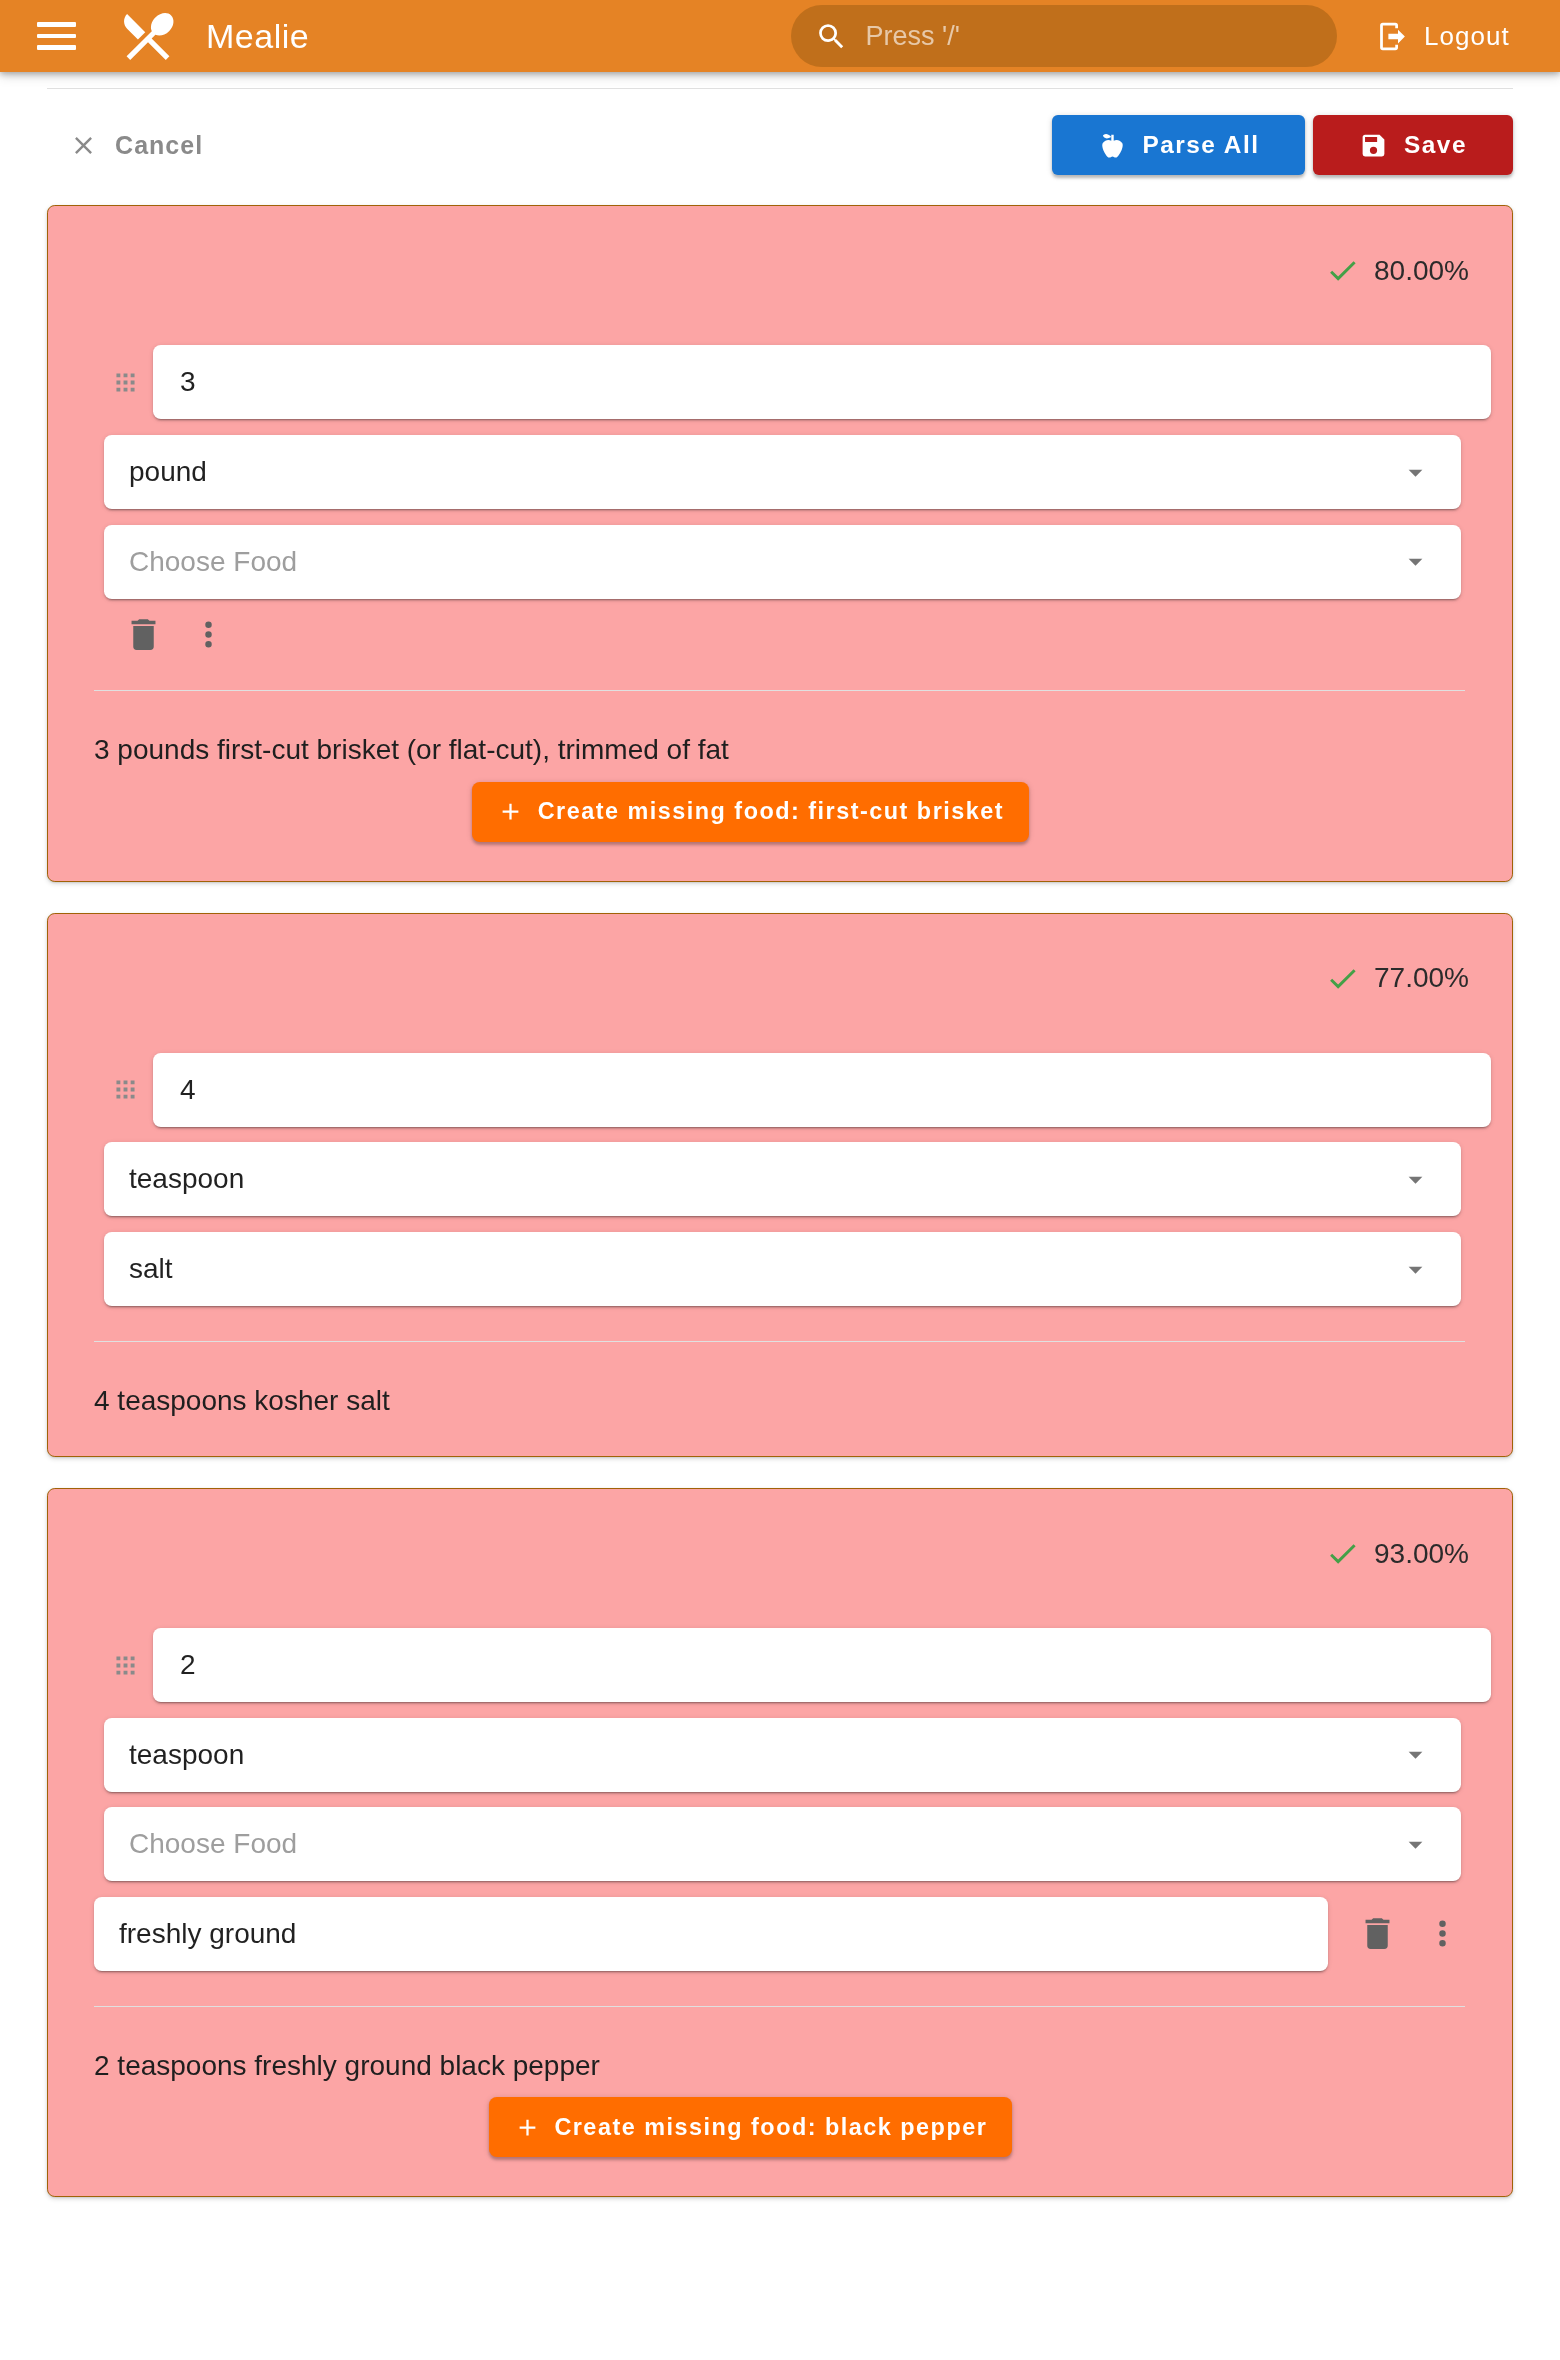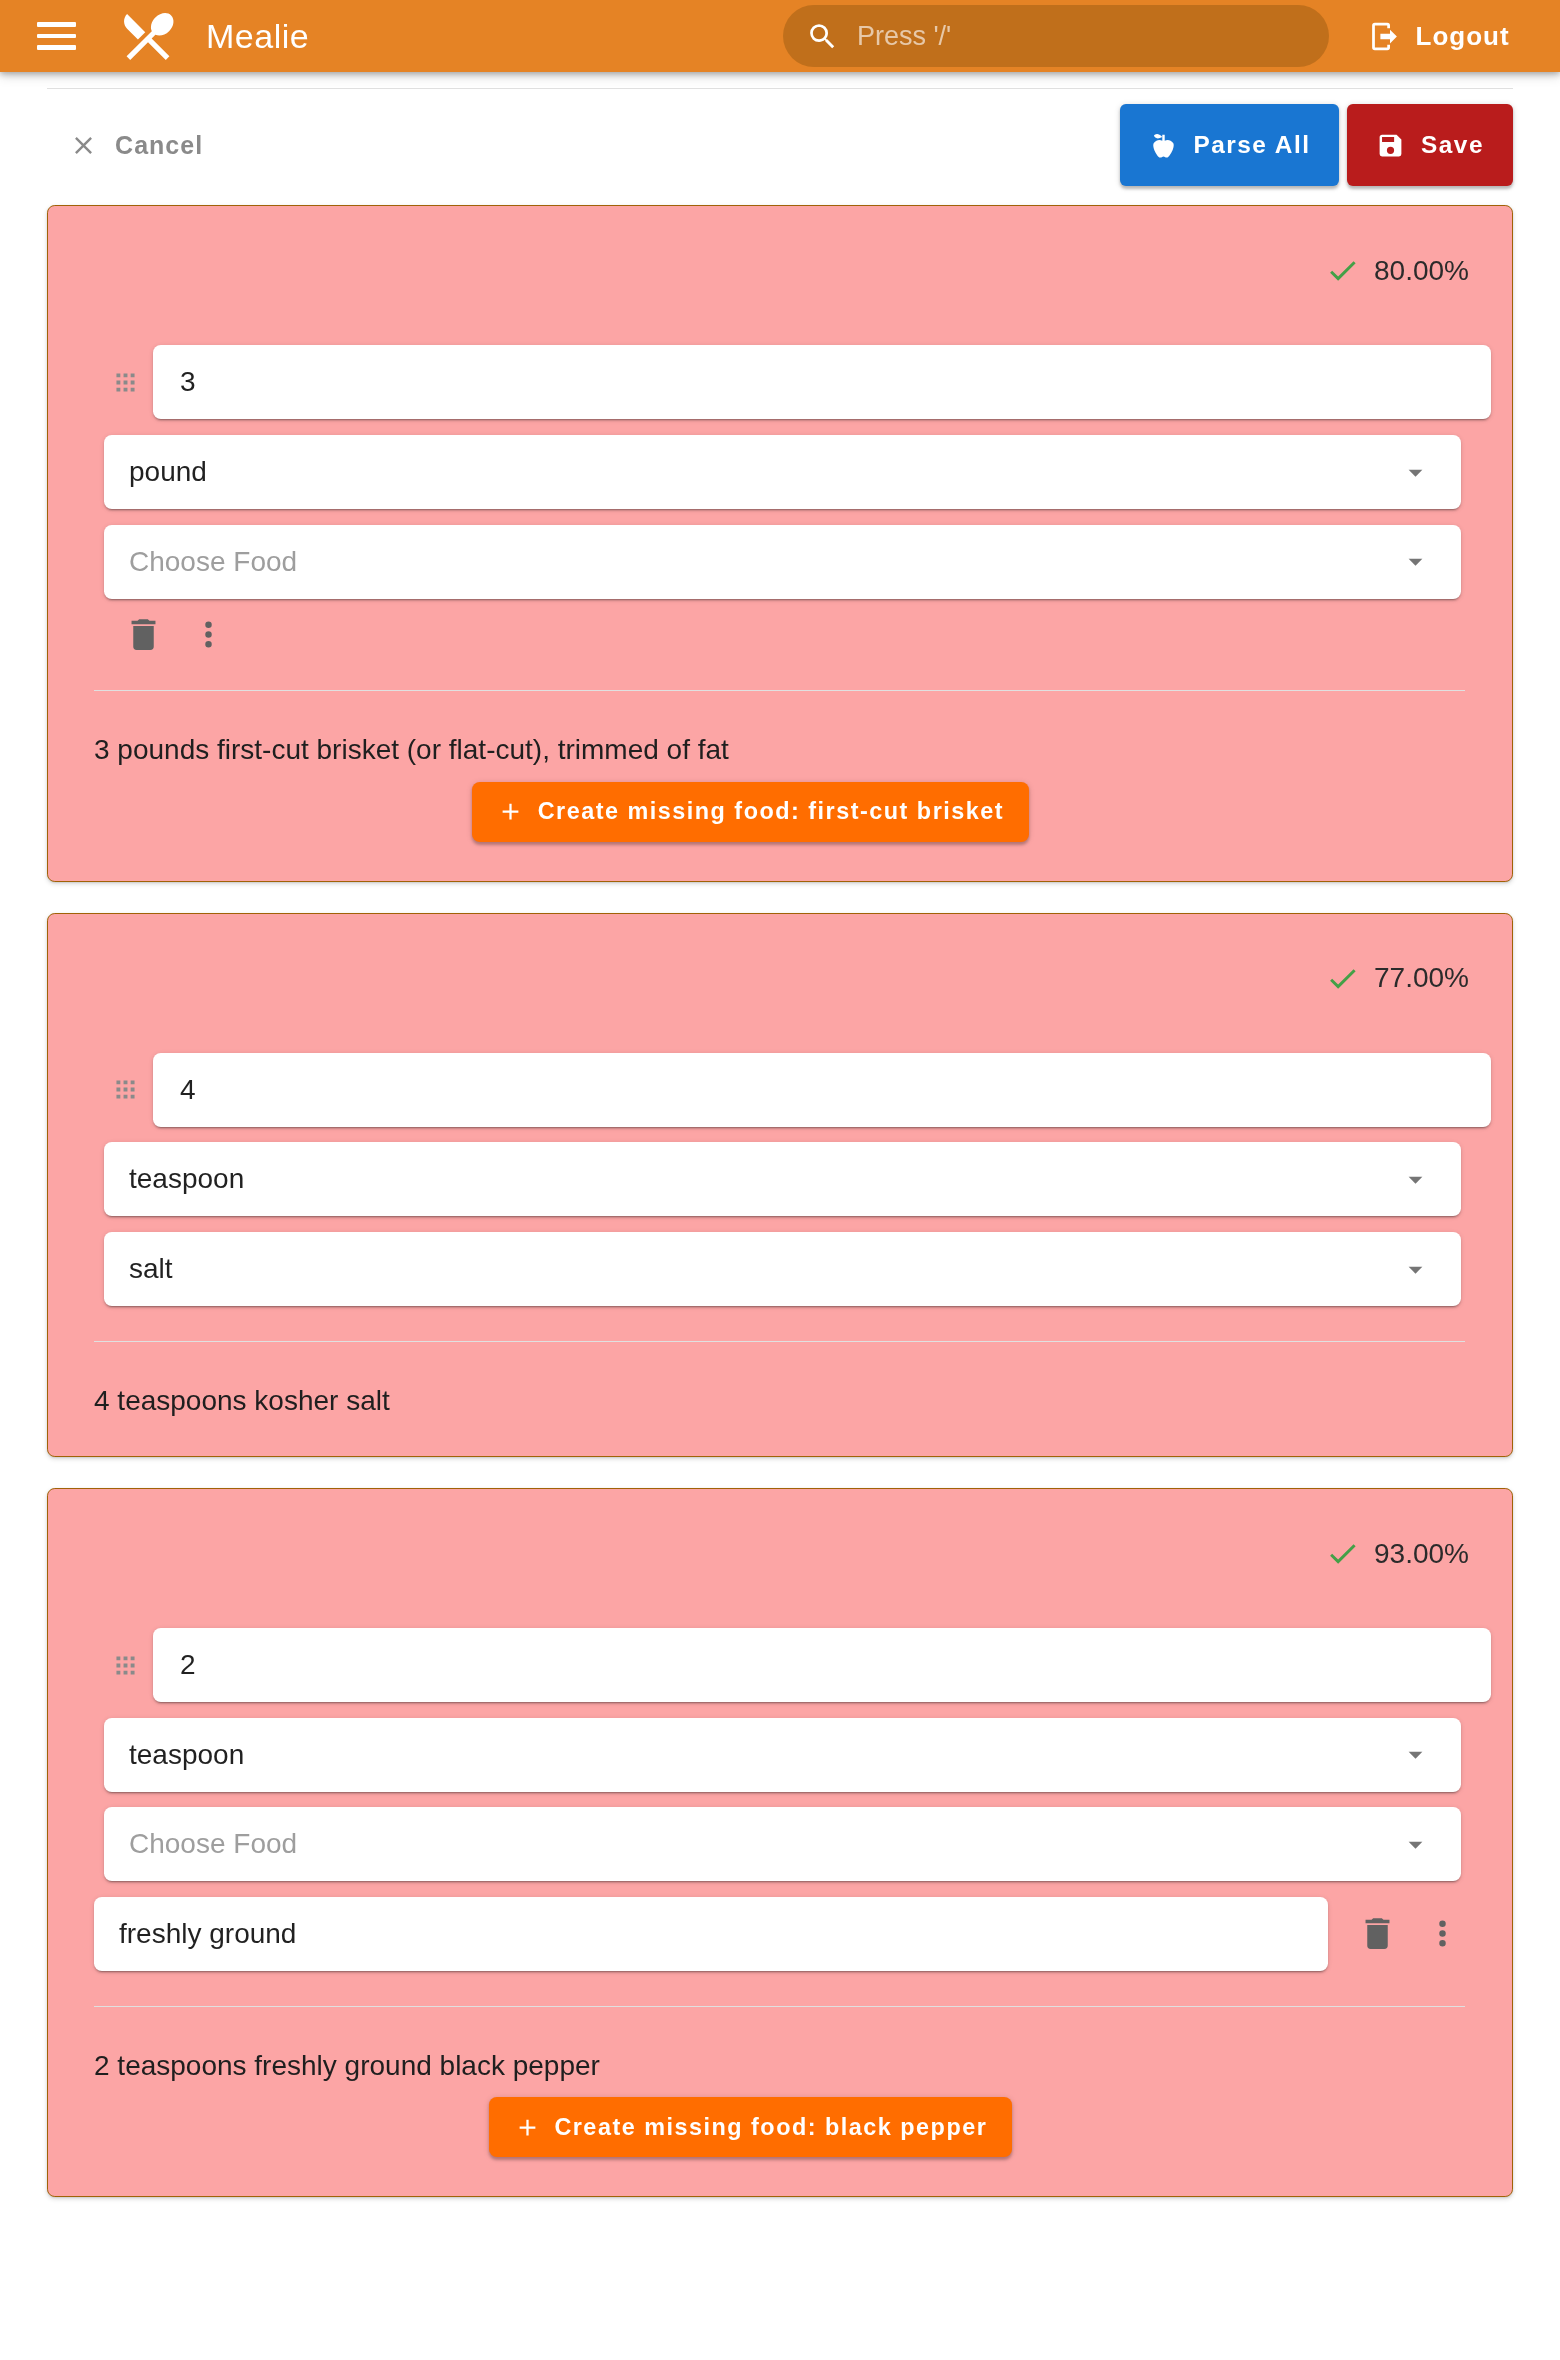--- a/index.html
+++ b/index.html
@@ -15,33 +15,33 @@
   .hamburger span { display: block; height: 4.9px; background: #fff; border-radius: 1px; }
   .logo { width: 62px; height: 62px; margin-left: 41px; flex: none; }
   .app-title { color: #fff; font-size: 34px; font-weight: 400; margin-left: 27px; letter-spacing: 0.5px; }
   .search-pill { margin-left: auto; width: 546px; height: 62px; border-radius: 31px;
     background: #C06F1B; display: flex; align-items: center; padding: 0 23.4px; }
   .search-pill svg { width: 33px; height: 33px; flex: none; }
   .search-placeholder { margin-left: 17.6px; font-size: 27px; color: rgba(255,255,255,.62); }
   .logout { display: flex; align-items: center; gap: 14.6px; margin-left: 39px; margin-right: 27px;
     background: none; border: none; cursor: pointer; }
   .logout svg { width: 33px; height: 33px; }
-  .logout-label { color: #fff; font-size: 26px; font-weight: 700; letter-spacing: 1px; }
+  .logout-label { color: #fff; font-size: 26px; font-weight: 400; letter-spacing: 1px; }
 
   
   .page { padding: 0 47px; }
   .top-divider { height: 1px; background: #E0E0E0; margin-top: 15.6px; }
 
   .toolbar { display: flex; align-items: center; margin: 19.5px 0 23.4px 0; height: 74px; }
   .cancel { display: flex; align-items: center; gap: 17.6px; background: none; border: none;
     cursor: pointer; margin-left: 21.5px; }
   .cancel svg { width: 29px; height: 29px; }
   .cancel-label { color: #8a8a8a; font-size: 25px; font-weight: 700; letter-spacing: 1px; }
-  .btn { display: flex; align-items: center; gap: 15.6px; height: 82px; border: none; cursor: pointer;
-    border-radius: 5.9px; padding: 0 29px; color: #fff; font-family: inherit;
+  .btn { display: flex; align-items: center; gap: 15.6px; height: 60px; border: none; cursor: pointer;
+    border-radius: 5.9px; padding: 0 46px; color: #fff; font-family: inherit;
     font-size: 24.4px; font-weight: 700; letter-spacing: 1.5px;
     box-shadow: 0 2.9px 2.9px rgba(0,0,0,.22), 0 1px 5.9px rgba(0,0,0,.14); }
   .btn svg { width: 29px; height: 29px; }
   .btn-parse { margin-left: auto; background: #1976D2; }
   .btn-save { margin-left: 8px; background: #b91c1c; }
 
   
   .card { background: #fca5a5; border: 1px solid #a16207; border-radius: 7.8px;
     box-shadow: 0 2px 4.9px rgba(0,0,0,.14), 0 1px 2px rgba(0,0,0,.10);
     margin-bottom: 31px; padding-bottom: 39px; }

